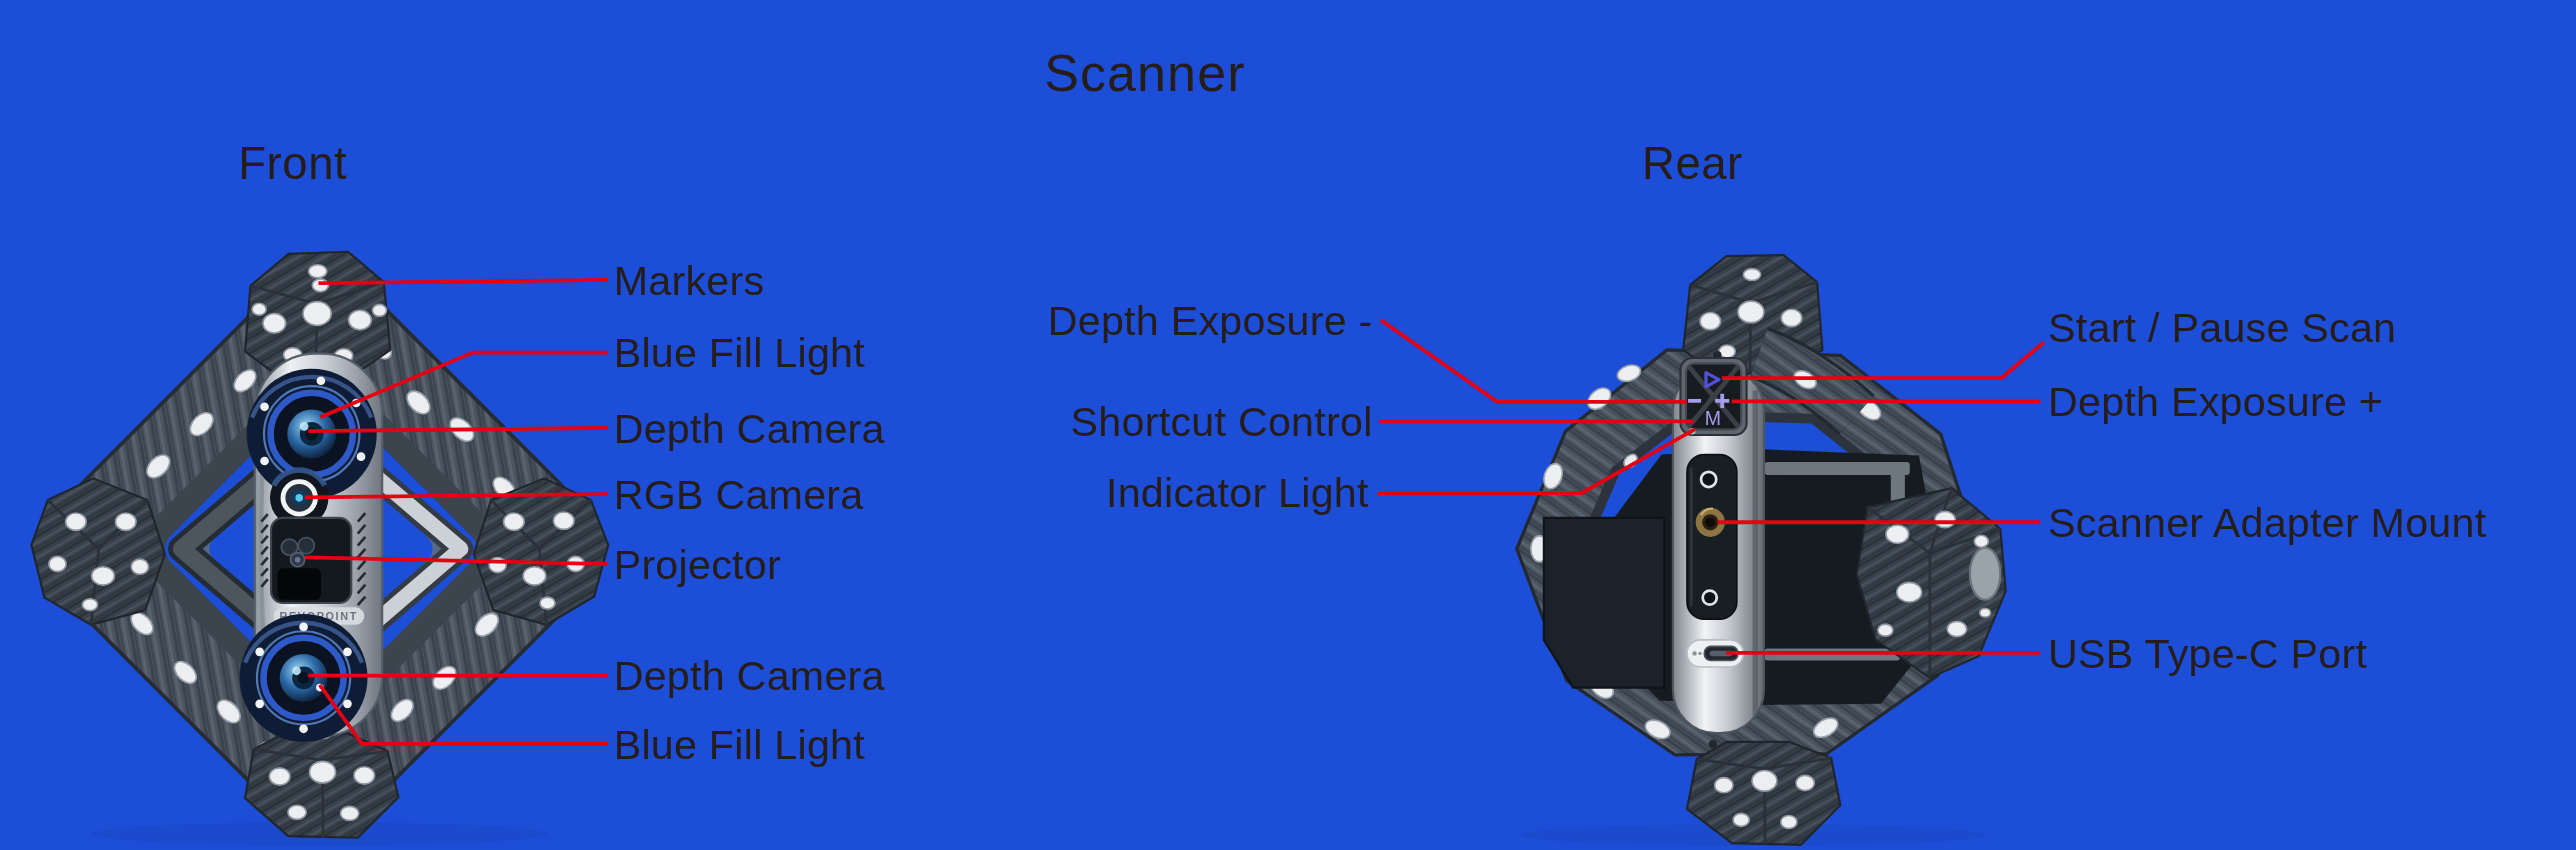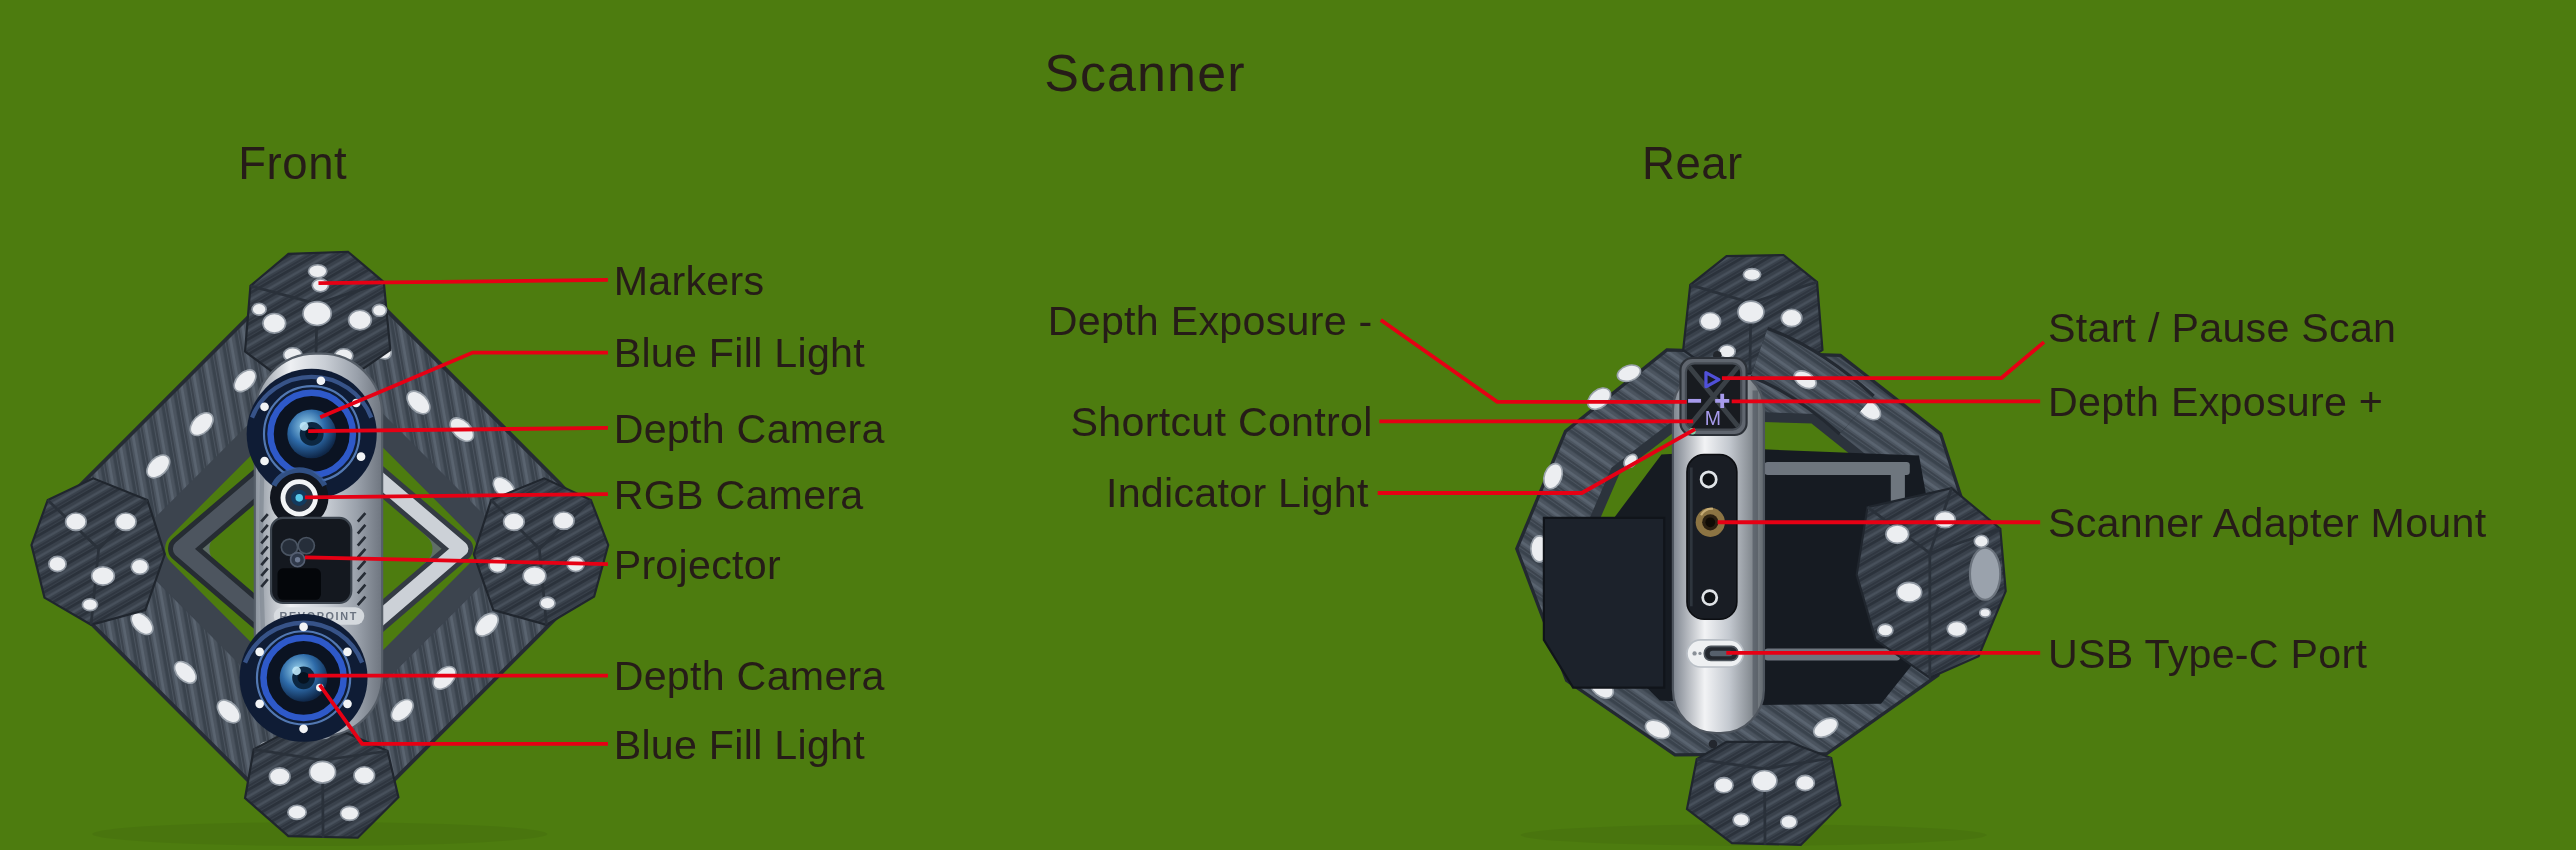--- a/index.html
+++ b/index.html
@@ -1,16 +1,16 @@
 <!DOCTYPE html>
 <html style="font-size:8.7px"><head>
 <meta charset="utf-8">
 <style>
   html,body{margin:0;padding:0;background:#ffffff;}
-  .stage{position:relative;width:2576px;height:851px;background:#4d7c0f;overflow:hidden;}
+  .stage{position:relative;width:2576px;height:851px;background:#1d4ed8;overflow:hidden;}
   svg{display:block;}
   text{font-family:"Liberation Sans",sans-serif;fill:#261c18;}
   .title{font-size:96px;letter-spacing:2px;}
   .heading{font-size:84px;letter-spacing:1px;}
   .lbl{font-size:76px;letter-spacing:0.5px;}
   .tiny{font-size:20px;letter-spacing:3px;fill:#6a7380;font-weight:bold;}
   .mglyph{font-size:36px;fill:#a79bec;letter-spacing:0;}
   .leader{fill:none;stroke:#e60014;stroke-width:7;stroke-linecap:square;stroke-linejoin:miter;}
 </style>
 </head>

